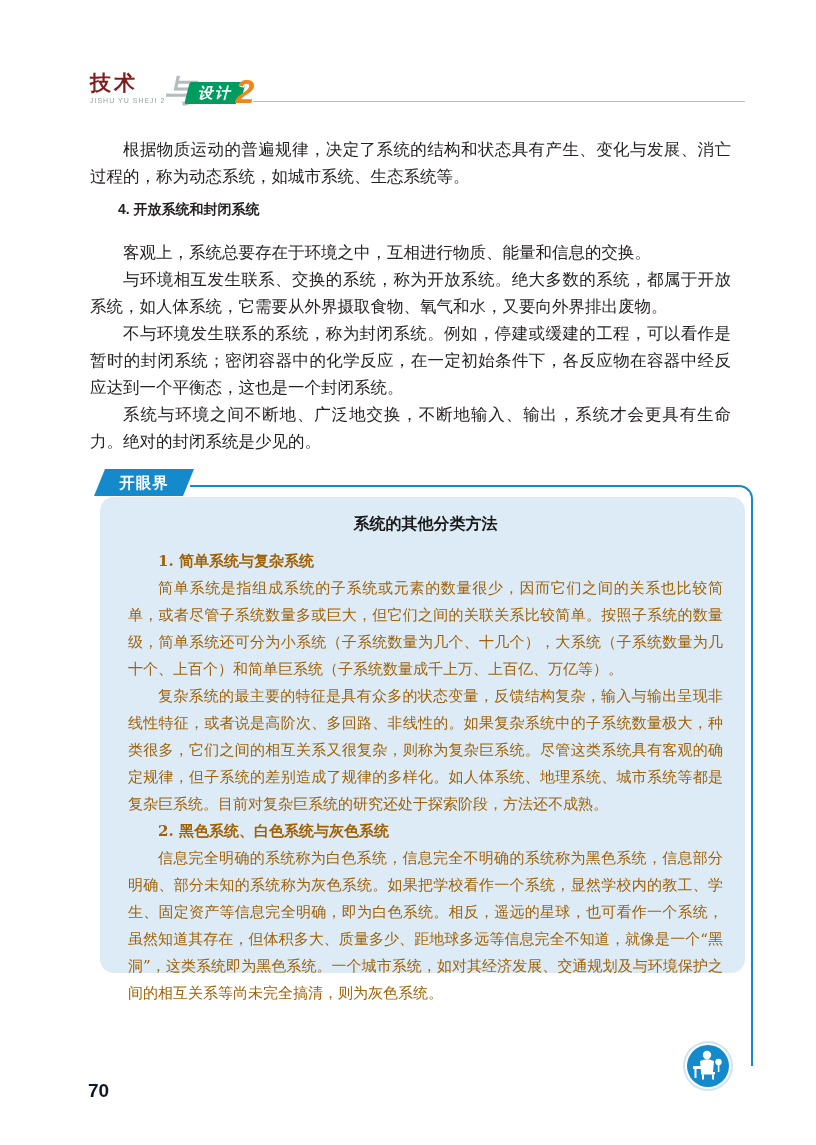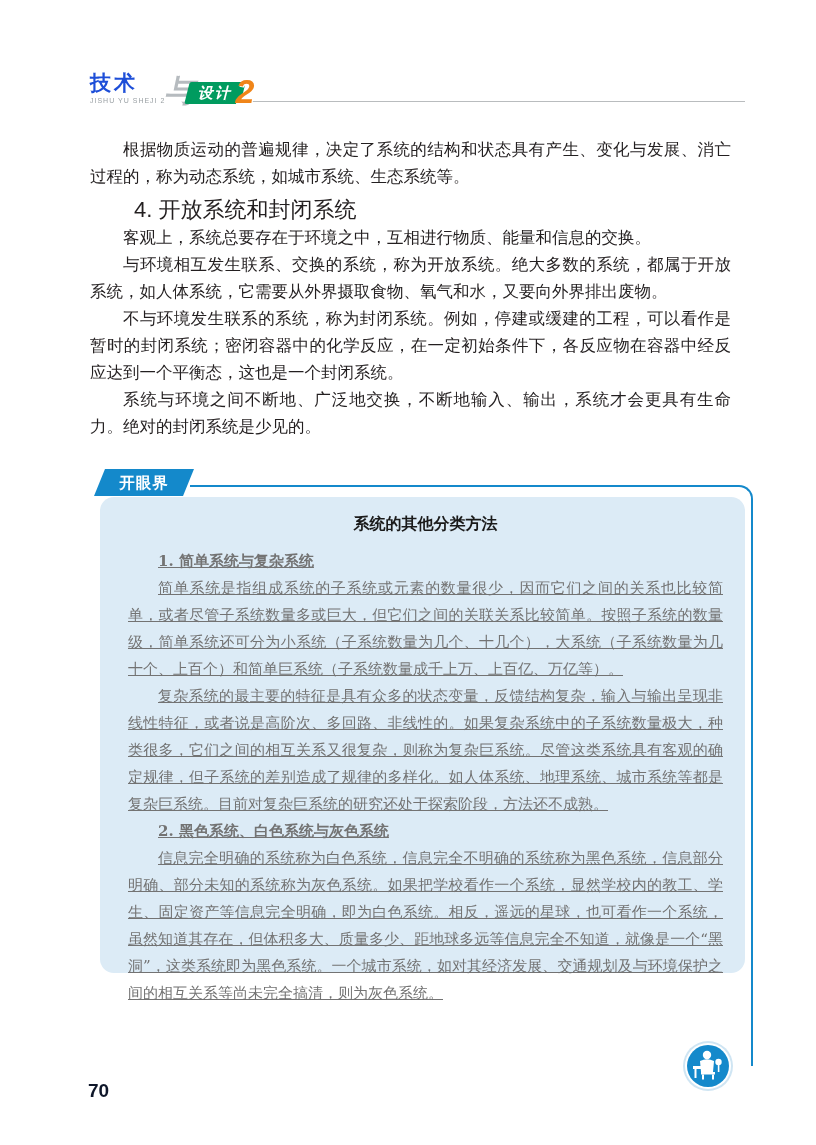--- a/index.html
+++ b/index.html
@@ -11,21 +11,21 @@
     background: #ffffff;
     font-family: "Liberation Sans", sans-serif;
     color: #231f20;
     overflow: hidden;
   }
 
   
   .logo-block { position: absolute; left: 90px; top: 72px; }
   .logo-row { display: flex; align-items: flex-end; }
   .logo-jishu {
-    color: #1d4ed8; font-weight: bold; font-size: 21px;
+    color: #7f1d1d; font-weight: bold; font-size: 21px;
     letter-spacing: 3px; line-height: 22px;
   }
   .logo-yu {
     color: #aab0b5; font-weight: bold; font-size: 30px; line-height: 26px;
     margin-left: 2px; margin-right: -10px; transform: skewX(-12deg);
     opacity: 0.85; z-index: 0;
   }
   .logo-sheji-box {
     background: #009b5f; color: #ffffff; font-weight: bold; font-size: 15px;
     letter-spacing: 2px; padding: 3px 10px 3px 12px;
@@ -45,22 +45,22 @@
     border-top: 1.5px solid #b9bcbe;
   }
 
   
   .main-text {
     position: absolute; left: 90px; top: 136px; width: 641px;
     font-size: 16.5px; line-height: 27px; text-align: justify;
   }
   .main-text p { text-indent: 2em; }
   .main-text h4 {
-    text-indent: 2em; font-size: 22px; font-weight: normal;
-    margin-top: 6px; margin-bottom: 1px;
+    text-indent: 2em; font-size: 14px; font-weight: bold;
+    margin-top: 6px; margin-bottom: 16px;
   }
 
   
   .eye-section { position: absolute; left: 0; top: 0; width: 816px; height: 1145px; pointer-events: none; margin-left: 8px; }
   .eye-outline {
     position: absolute; left: 182px; top: 485px; width: 563px; height: 581px;
     border-top: 2px solid #1489cb; border-right: 2px solid #1489cb;
     border-top-right-radius: 14px;
   }
   .eye-badge {
@@ -74,21 +74,21 @@
     background: #dcebf6; border-radius: 14px;
     padding: 17px 22px 0 28px;
   }
   .eye-box-title {
     text-align: center; font-weight: bold; font-size: 16px;
     color: #1a1a1a; margin-bottom: 13px;
     font-family: "Liberation Sans", sans-serif;
   }
   .eye-body {
     font-family: "DejaVu Serif", "Liberation Serif", serif;
-    font-size: 15px; line-height: 27px; text-align: justify; color: #737373; text-decoration: underline;
+    font-size: 15px; line-height: 27px; text-align: justify; color: #a16207;
   }
   .eye-body h5 { font-size: 15px; font-weight: bold; text-indent: 2em; }
   .eye-body p { text-indent: 2em; }
 
   
   .corner-icon { position: absolute; left: 674px; top: 1040px; width: 52px; height: 52px; }
 
   
   .page-number {
     position: absolute; left: 88px; top: 1080px;

